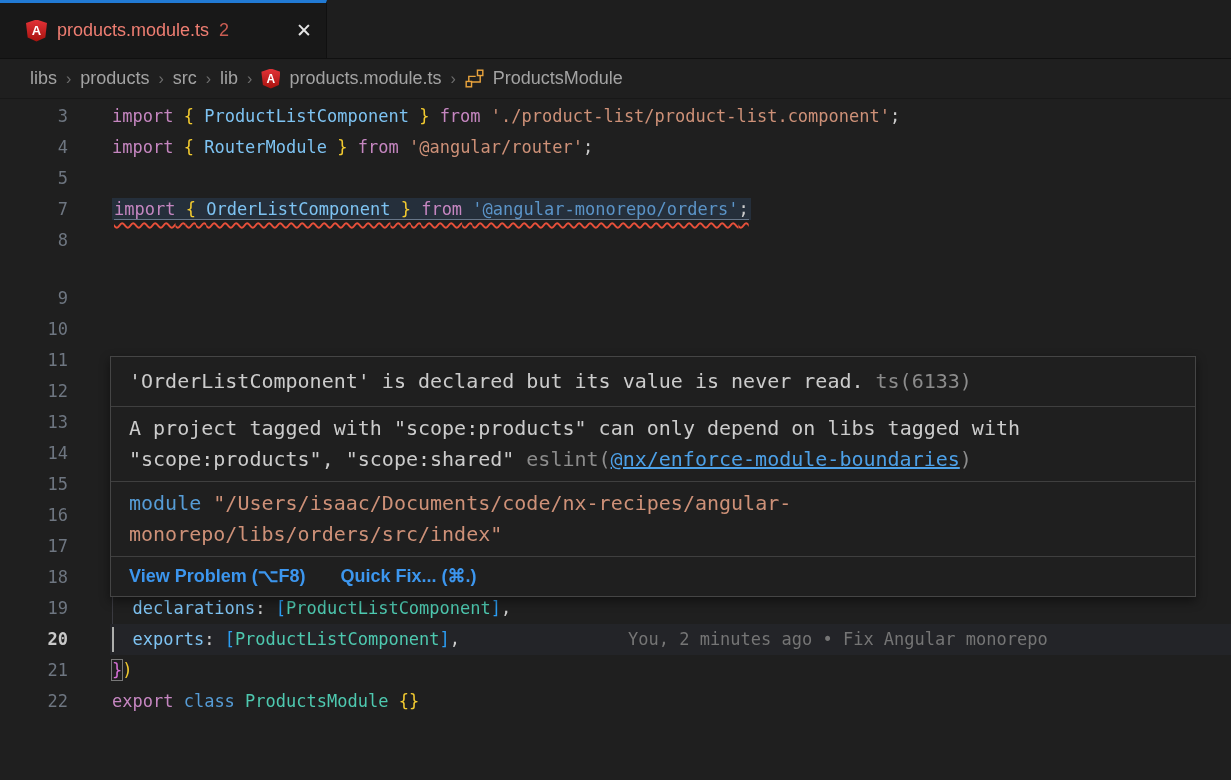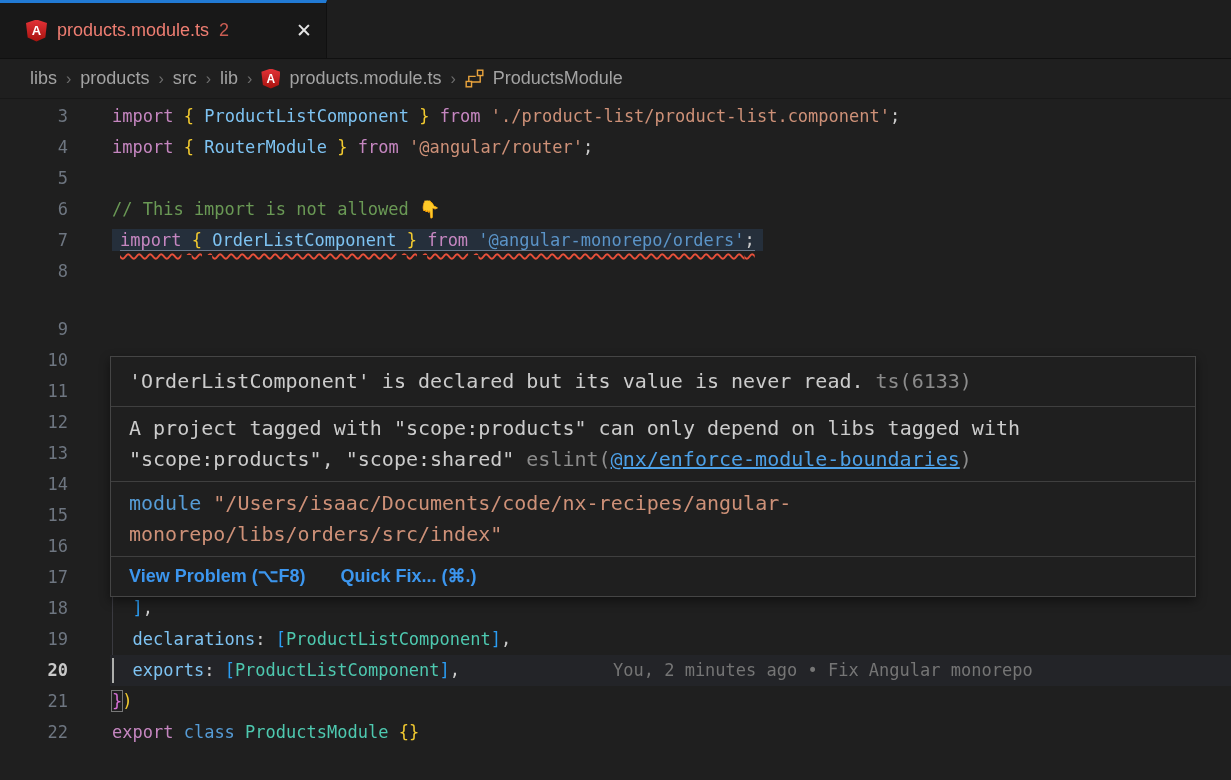--- a/index.html
+++ b/index.html
@@ -36,37 +36,37 @@
             font-size:17px; color:#cccccc; }
   .code-row { height:31px; line-height:31px; position:relative; white-space:pre; }
   .row-spacer { height:27px; }
   .ln { display:inline-block; width:68px; text-align:right; color:#6e7681;
         user-select:none; }
   .code { margin-left:44px; }
   .code-row.active { background:linear-gradient(to right, transparent 110px, #232428 110px); }
   .code-row.active .ln { color:#c9c9c9; font-weight:bold; }
   .guide { position:absolute; top:0; width:1px; height:31px; background:#3a3a40; }
   .cursor { position:absolute; left:112px; top:3px; width:2px; height:25px; background:#aeafad; }
-  .blame { position:absolute; left:613px; top:0; color:#757575; }
+  .blame { position:absolute; left:628px; top:0; color:#757575; }
 
   .tk-kw  { color:#C586C0; }
   .tk-kw2 { color:#569CD6; }
   .tk-id  { color:#7EC3F2; }
   .tk-cls { color:#4EC9B0; }
   .tk-str { color:#CE9178; }
   .tk-b1  { color:#F2CA30; }
   .tk-b2  { color:#D670D6; }
   .tk-b3  { color:#2B9DF3; }
   .tk-cm  { color:#6A9955; }
   .tk-pl  { color:#CCCCCC; }
   .tk-emoji { color:#f0b429; }
   .tk-link { color:#5B94C8; }
   .tk-match { outline:1px solid #787878; }
 
-  .err-line { background:rgba(56,93,138,.27); padding:1px 8px;
+  .err-line { background:rgba(56,93,138,.27); padding:1px 2px;
               text-decoration:underline wavy #e8503a;
               text-decoration-thickness:2px; text-underline-offset:7px;
               text-decoration-skip-ink:none; }
   .err-line > span { border-bottom:1px solid rgba(170,190,215,.5); }
 
   
   .hover { position:absolute; left:110px; top:257px; width:1086px;
            background:#1f1f1f; border:1px solid #454545; z-index:5;
            box-shadow:0 4px 10px rgba(0,0,0,.45);
            font-family:"DejaVu Sans Mono","Liberation Mono",monospace;
@@ -114,21 +114,20 @@
     <path d="M3.2 10.5 V6.2 H9 M12.8 5.5 V11 H5.5" fill="none" stroke="#E8A33D" stroke-width="1.2"></path>
   </svg>
   <span class="bc-item">ProductsModule</span>
 </div>
 
 <div class="editor">
   <div>
       <div class="code-row"><span class="ln">3</span><span class="code"><span class="tk-kw">import</span><span class="tk-pl"> </span><span class="tk-b1">{</span><span class="tk-pl"> </span><span class="tk-id">ProductListComponent</span><span class="tk-pl"> </span><span class="tk-b1">}</span><span class="tk-pl"> </span><span class="tk-kw">from</span><span class="tk-pl"> </span><span class="tk-str">'./product-list/product-list.component'</span><span class="tk-pl">;</span></span></div>
       <div class="code-row"><span class="ln">4</span><span class="code"><span class="tk-kw">import</span><span class="tk-pl"> </span><span class="tk-b1">{</span><span class="tk-pl"> </span><span class="tk-id">RouterModule</span><span class="tk-pl"> </span><span class="tk-b1">}</span><span class="tk-pl"> </span><span class="tk-kw">from</span><span class="tk-pl"> </span><span class="tk-str">'@angular/router'</span><span class="tk-pl">;</span></span></div>
       <div class="code-row"><span class="ln">5</span><span class="code"></span></div>
-      <div class="code-row"><span class="ln">6</span><span class="code"><span class="tk-cm">// This import is not allowed </span><span class="tk-emoji">👇</span></span></div>
       <div class="code-row"><span class="ln">7</span><span class="code err-line"><span class="tk-kw">import</span><span class="tk-pl"> </span><span class="tk-b1">{</span><span class="tk-pl"> </span><span class="tk-id">OrderListComponent</span><span class="tk-pl"> </span><span class="tk-b1">}</span><span class="tk-pl"> </span><span class="tk-kw">from</span><span class="tk-pl"> </span><span class="tk-link">'@angular-monorepo/orders'</span><span class="tk-pl">;</span></span></div>
       <div class="code-row"><span class="ln">8</span><span class="code"></span></div>
       <div class="row-spacer"></div>
       <div class="code-row"><span class="ln">9</span><span class="code"></span></div>
       <div class="code-row"><span class="ln">10</span><span class="code"></span></div>
       <div class="code-row"><span class="ln">11</span><span class="code"></span></div>
       <div class="code-row"><span class="ln">12</span><span class="code"></span></div>
       <div class="code-row"><span class="ln">13</span><span class="code"></span></div>
       <div class="code-row"><span class="ln">14</span><span class="code"></span></div>
       <div class="code-row"><span class="guide" style="left: 112px;"></span><span class="guide" style="left: 132.66px;"></span><span class="guide" style="left: 153.32px;"></span><span class="guide" style="left: 173.98px;"></span><span class="ln">15</span><span class="code"><span class="tk-pl">        </span><span class="tk-cls">component</span><span class="tk-pl">: </span><span class="tk-cls">ProductListComponent</span><span class="tk-pl">,</span></span></div>

